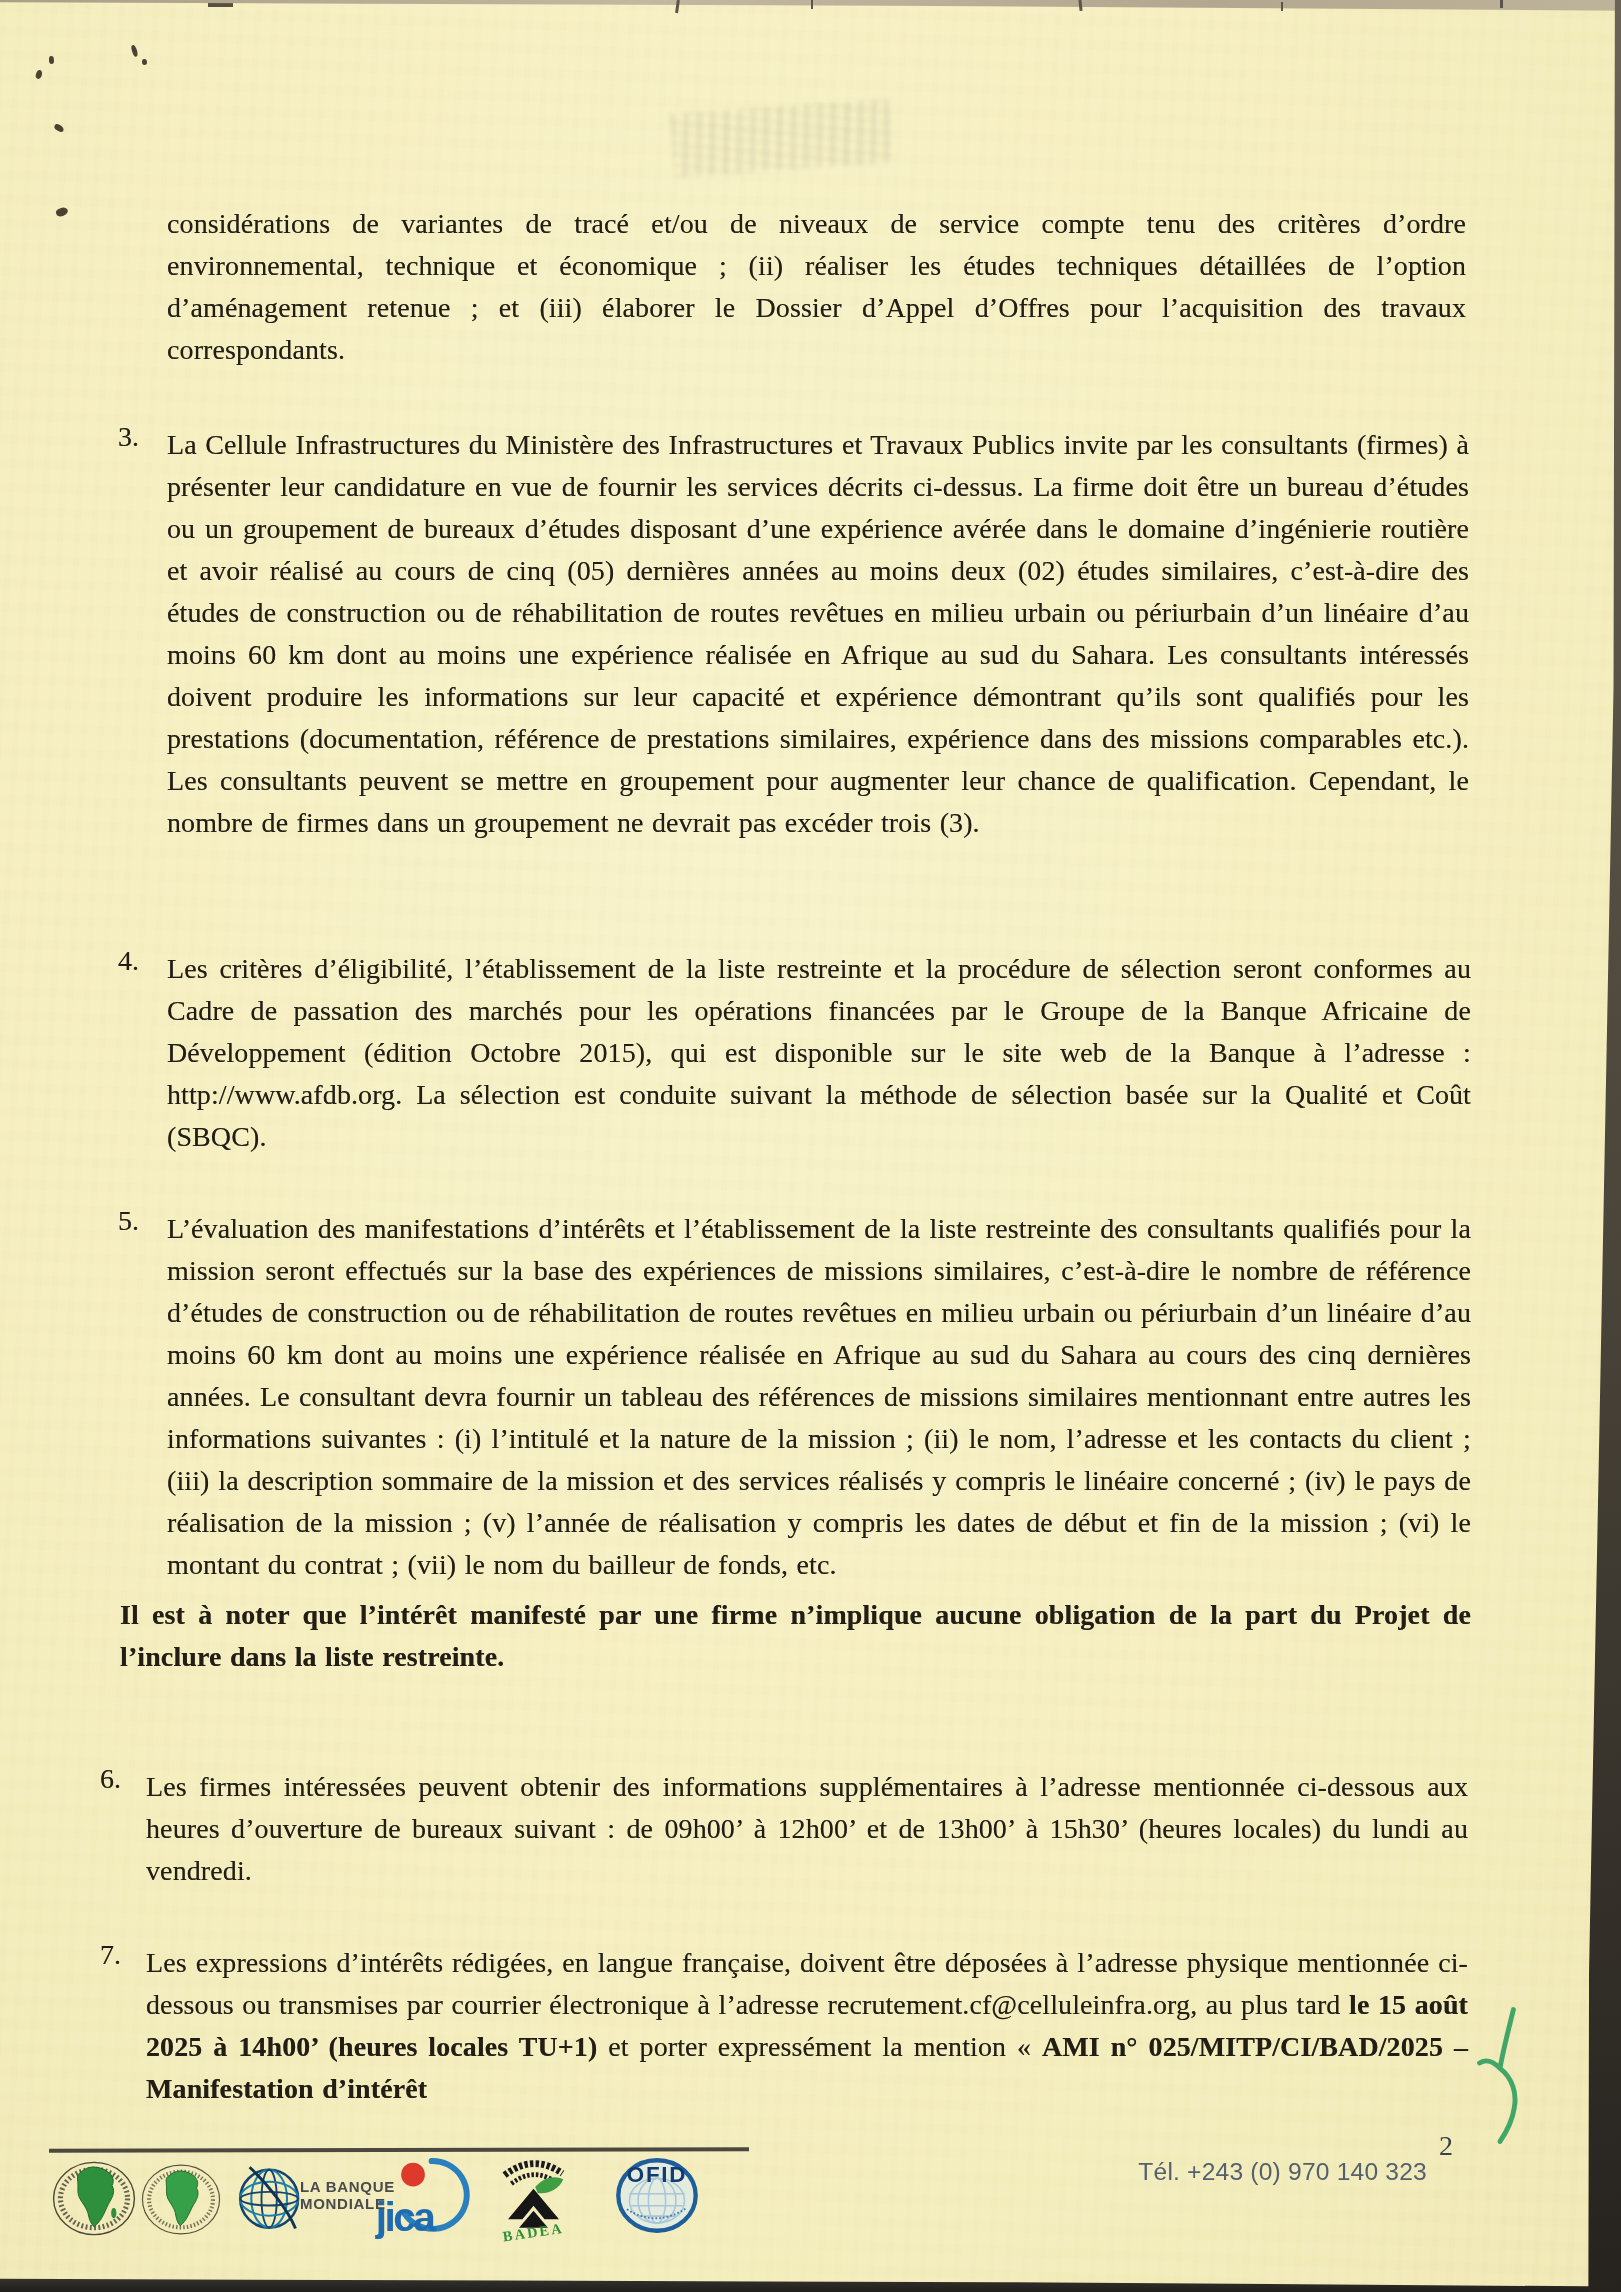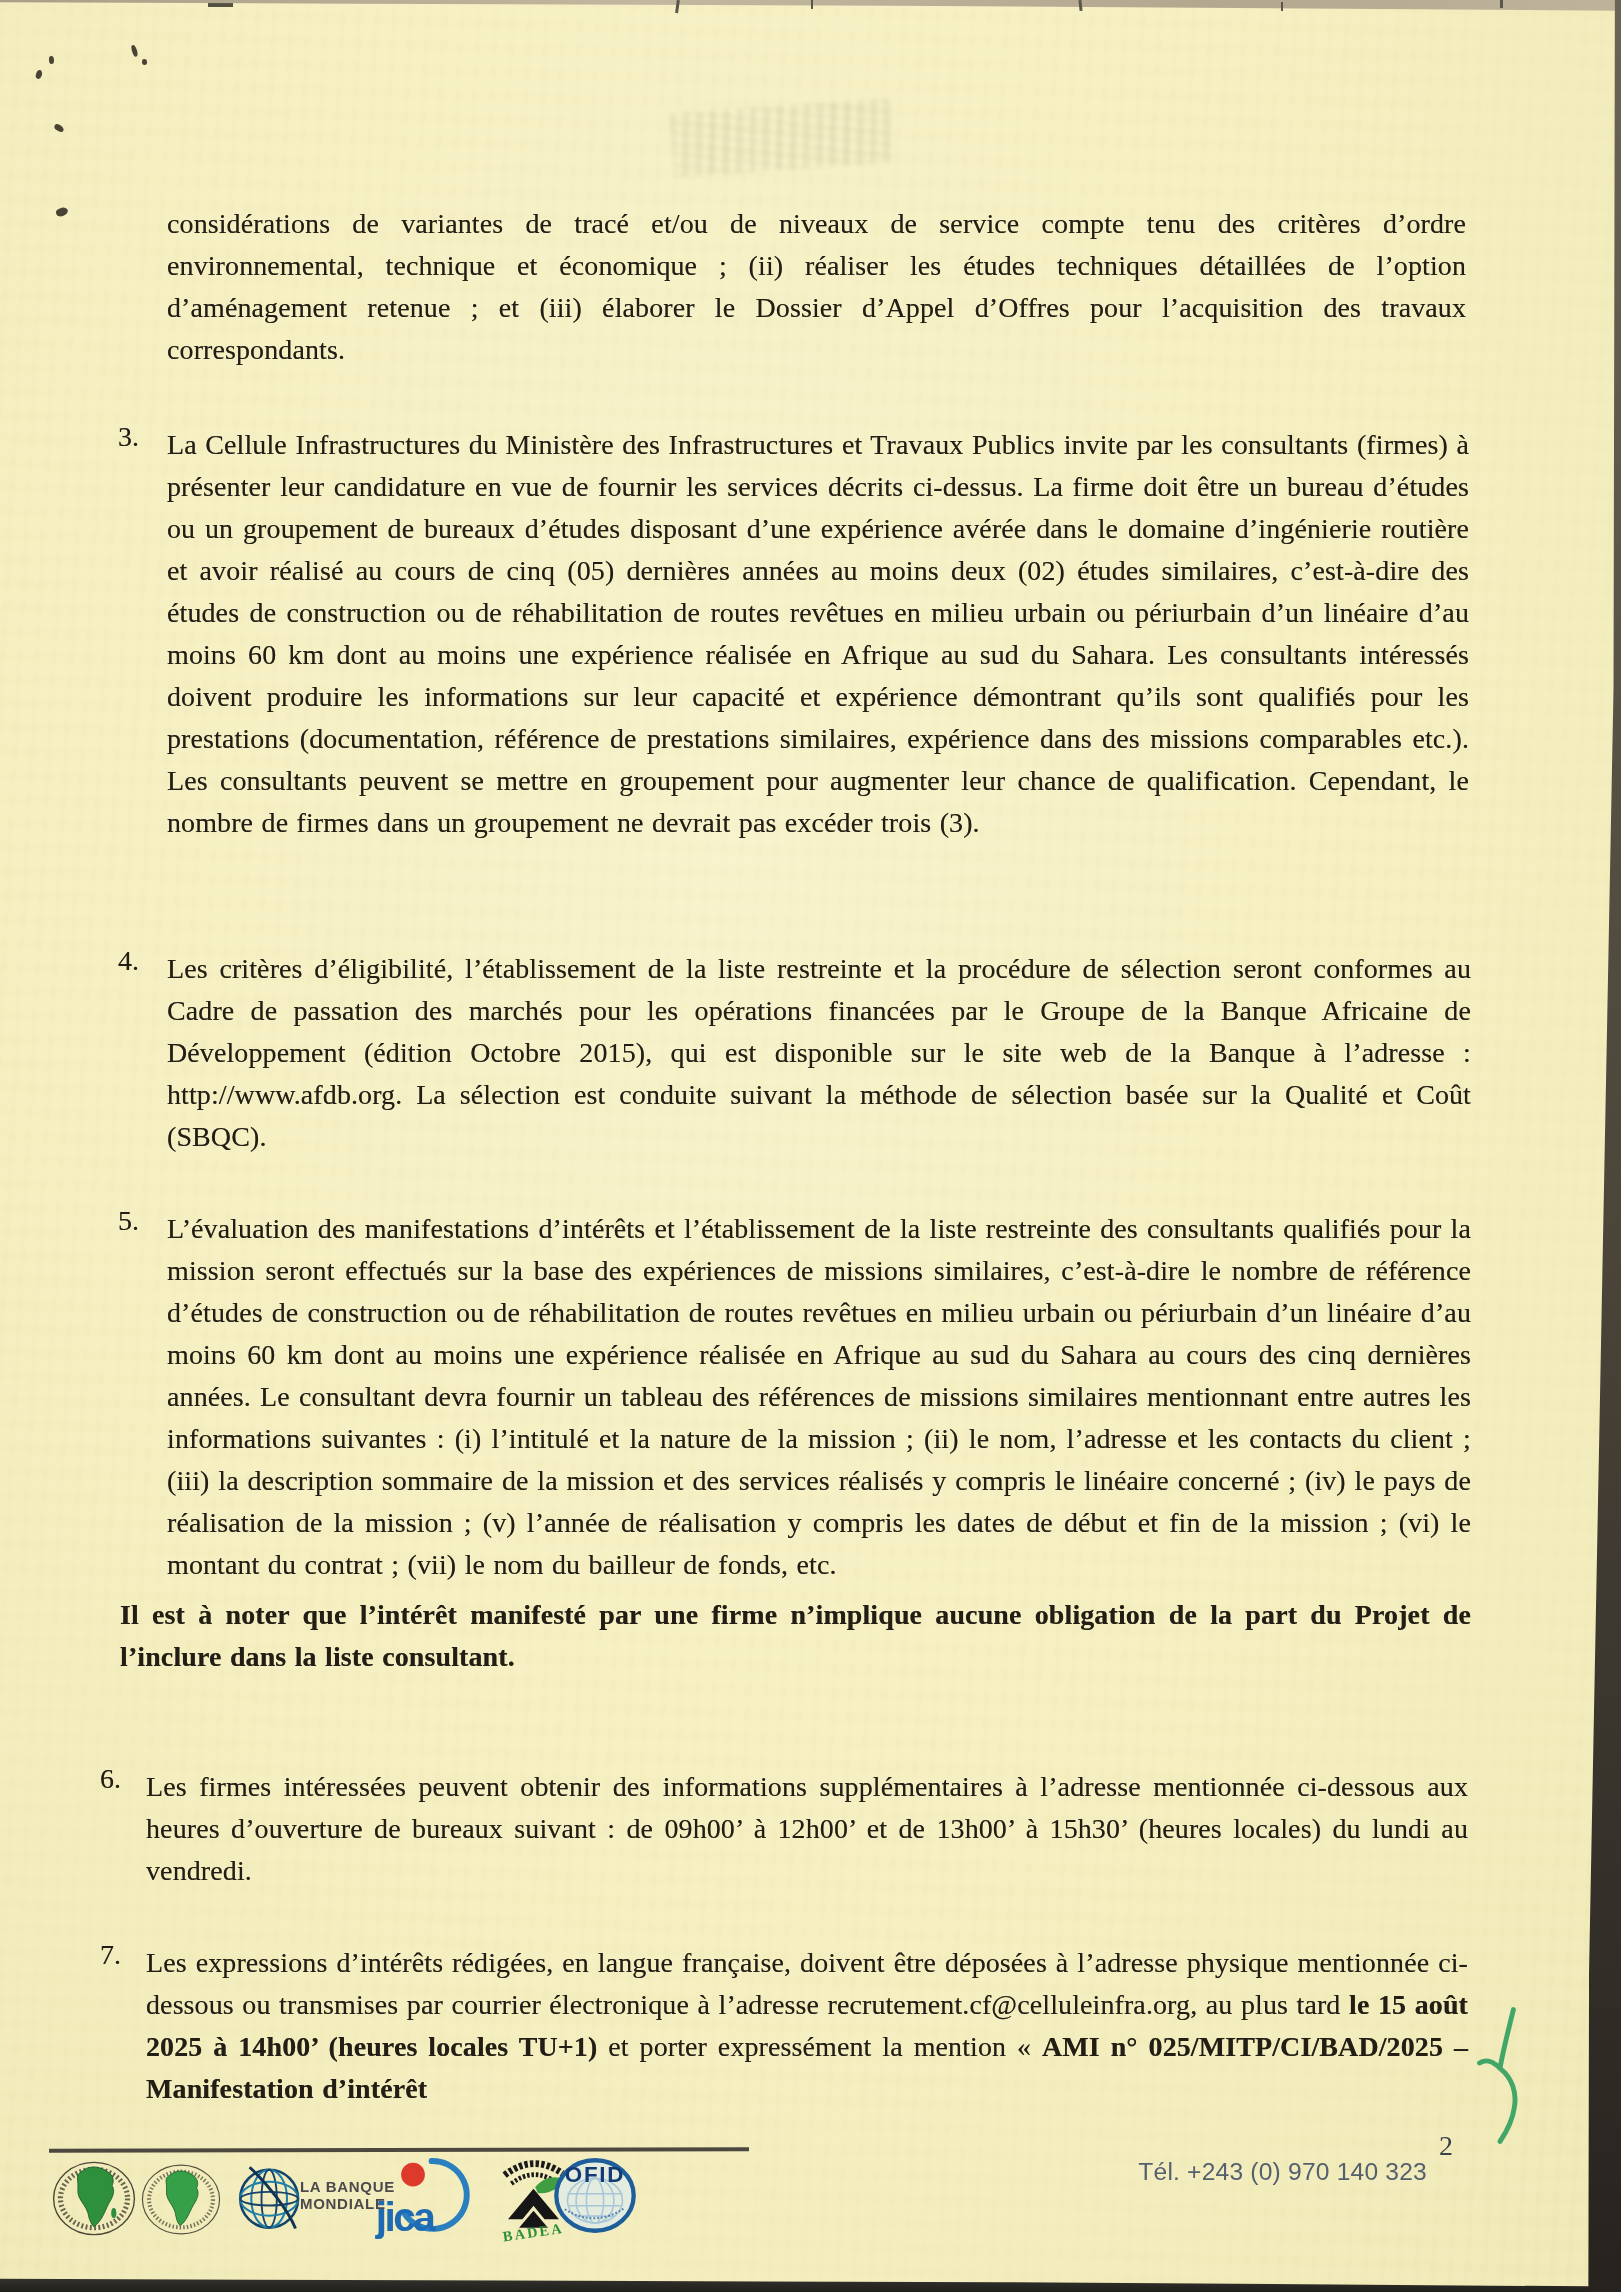--- a/index.html
+++ b/index.html
@@ -82,21 +82,21 @@
     </section>
 
     <section class="para" id="p-4">
       <span class="num">4.</span>
       <p><span class="seg-normal">Les critères d’éligibilité, l’établissement de la liste restreinte et la procédure de sélection seront conformes au Cadre de passation des marchés pour les opérations financées par le Groupe de la Banque Africaine de Développement (édition Octobre 2015), qui est disponible sur le site web de la Banque à l’adresse : </span><span class="seg-underline">http://www.afdb.org.</span><span class="seg-normal"> La sélection est conduite suivant la méthode de sélection basée sur la Qualité et Coût (SBQC).</span></p>
     </section>
 
     <section class="para" id="p-5">
       <span class="num">5.</span>
       <p><span class="seg-normal">L’évaluation des manifestations d’intérêts et l’établissement de la liste restreinte des consultants qualifiés pour la mission seront effectués sur la base des expériences de missions similaires, c’est-à-dire le nombre de référence d’études de construction ou de réhabilitation de routes revêtues en milieu urbain ou périurbain d’un linéaire d’au moins 60 km dont au moins une expérience réalisée en Afrique au sud du Sahara au cours des cinq dernières années. Le consultant devra fournir un tableau des références de missions similaires mentionnant entre autres les informations suivantes : (i) l’intitulé et la nature de la mission ; (ii) le nom, l’adresse et les contacts du client ; (iii) la description sommaire de la mission et des services réalisés y compris le linéaire concerné ; (iv) le pays de réalisation de la mission ; (v) l’année de réalisation y compris les dates de début et fin de la mission ; (vi) le montant du contrat ; (vii) le nom du bailleur de fonds, etc.</span></p>
-      <p class="note"><span class="seg-bold">Il est à noter que l’intérêt manifesté par une firme n’implique aucune obligation de la part du Projet de l’inclure dans la liste consultant.</span></p>
+      <p class="note"><span class="seg-bold">Il est à noter que l’intérêt manifesté par une firme n’implique aucune obligation de la part du Projet de l’inclure dans la liste restreinte.</span></p>
     </section>
 
     <section class="para" id="p-6">
       <span class="num">6.</span>
       <p><span class="seg-normal">Les firmes intéressées peuvent obtenir des informations supplémentaires à l’adresse mentionnée ci-dessous aux heures d’ouverture de bureaux suivant : de 09h00’ à 12h00’ et de 13h00’ à 15h30’ (heures locales) du lundi au vendredi.</span></p>
     </section>
 
     <section class="para" id="p-7">
       <span class="num">7.</span>
       <p><span class="seg-normal">Les expressions d’intérêts rédigées, en langue française, doivent être déposées à l’adresse physique mentionnée ci-dessous ou transmises par courrier électronique à l’adresse </span><span class="seg-underline">recrutement.cf@celluleinfra.org</span><span class="seg-normal">, au plus tard </span><span class="seg-bold">le 15 août 2025 à 14h00’ (heures locales TU+1)</span><span class="seg-normal"> et porter expressément la mention « </span><span class="seg-bold">AMI n°  025/MITP/CI/BAD/2025 – Manifestation d’intérêt</span></p>
@@ -152,21 +152,21 @@
     <svg width="85" height="93" viewBox="0 0 100 108">
       <path d="M16 30 Q50 4 84 28" fill="none" stroke="#1b1b1b" stroke-width="8" stroke-dasharray="4 2.6"></path>
       <path d="M24 40 Q50 20 76 38" fill="none" stroke="#1b1b1b" stroke-width="5.5" stroke-dasharray="3 2.2"></path>
       <path d="M52 44 C62 32 76 30 85 35 C80 47 67 53 55 51 Z" fill="#3f9e42"></path>
       <path d="M20 82 L50 46 L80 82 L63 82 L50 66 L37 82 Z" fill="#161616"></path>
       <path d="M33 92 L50 72 L67 92 Z" fill="#161616"></path>
       <text x="50" y="103" text-anchor="middle" font-family="Liberation Serif, serif" font-weight="bold" font-size="17" letter-spacing="2.5" fill="#2f8f35" transform="rotate(-8 50 100)">BADEA</text>
     </svg>
   </div>
 
-  <div class="logo" style="left:552px;top:2155px;text-align:right;">
+  <div class="logo" style="left:614px;top:2155px;text-align:right;">
     <svg width="86" height="81" viewBox="0 0 100 92">
       <ellipse cx="50" cy="46" rx="45" ry="41" fill="#e3ecdf" stroke="#1d5e9b" stroke-width="5"></ellipse>
       <g fill="none" stroke="#9dc0d8" stroke-width="1.8" opacity=".85">
         <ellipse cx="50" cy="52" rx="10" ry="26"></ellipse>
         <ellipse cx="50" cy="52" rx="22" ry="26"></ellipse>
         <ellipse cx="50" cy="52" rx="32" ry="26"></ellipse>
         <path d="M18 44 H82 M20 58 H80 M28 70 H72"></path>
       </g>
       <path d="M15 62 Q50 84 85 60" fill="none" stroke="#4a7ba6" stroke-width="2.2" stroke-dasharray="2 2.4"></path>
       <text x="50" y="30" text-anchor="middle" font-family="Liberation Sans, sans-serif" font-weight="bold" font-size="26" letter-spacing="2" fill="#123a73">OFID</text>

